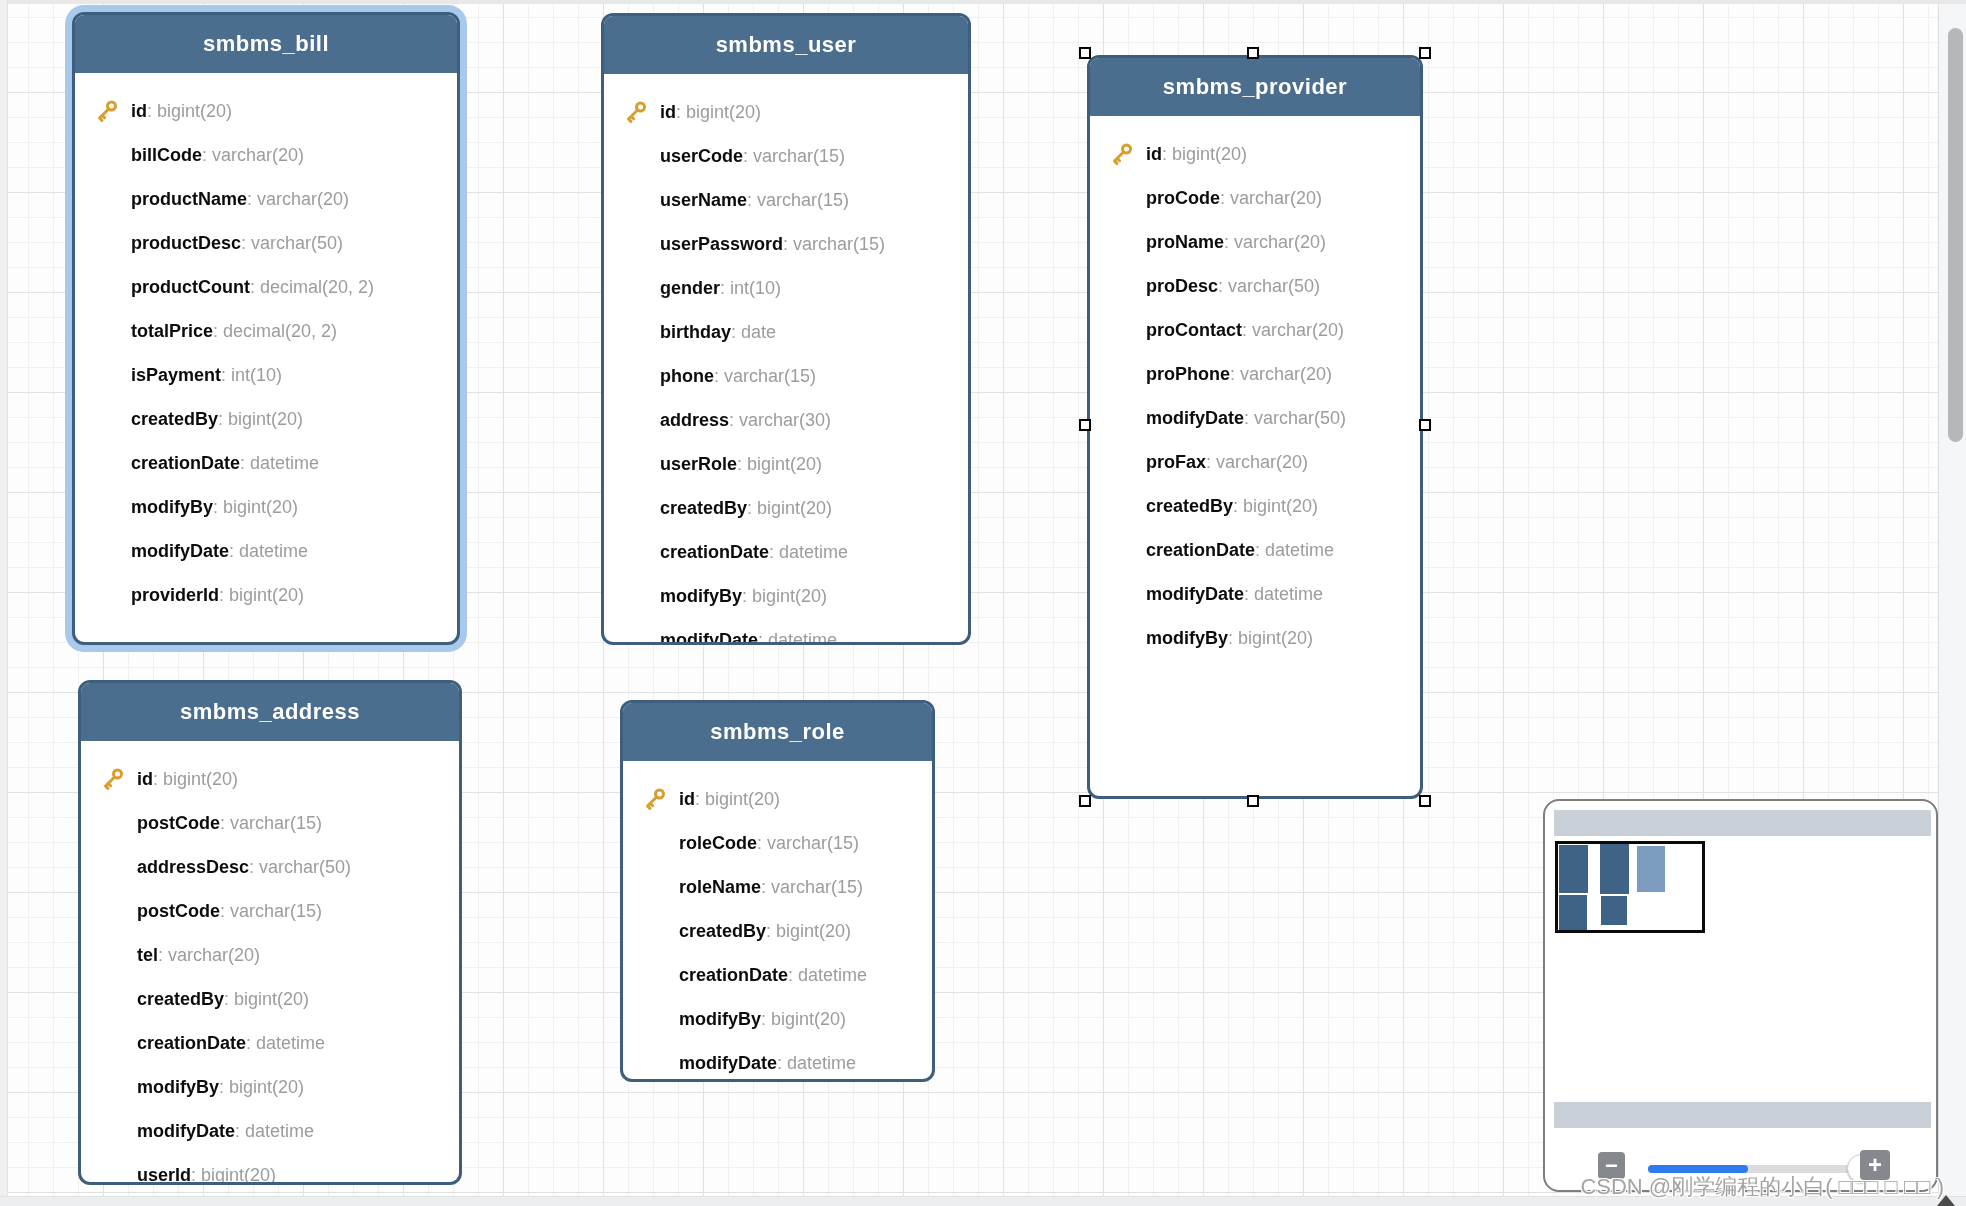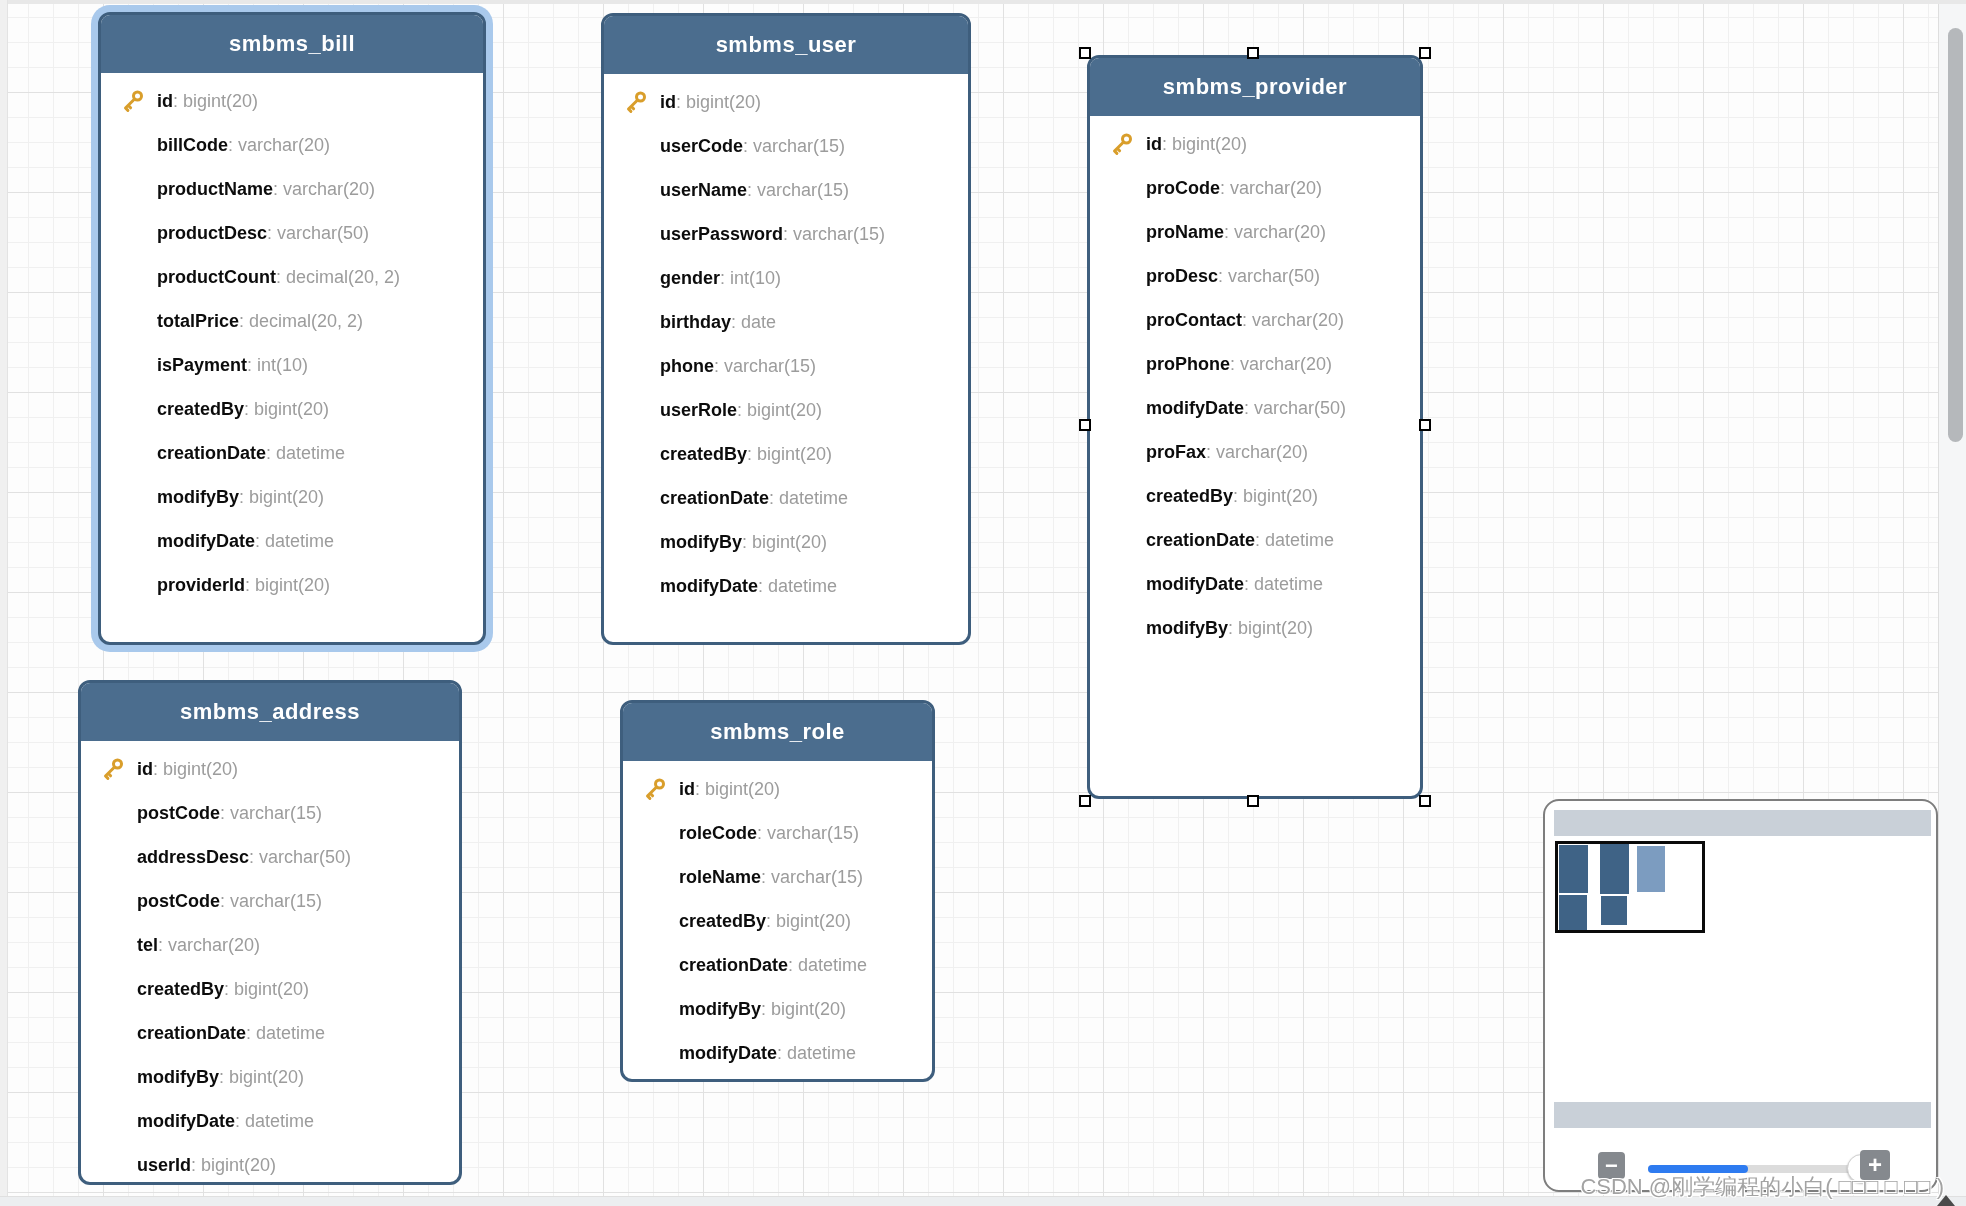--- a/index.html
+++ b/index.html
@@ -39,25 +39,25 @@
 
   
   .tbl-wrap{position:absolute;}
   .pos-smbms_bill{left:72px;top:12px;width:388px;height:633px;}
   .pos-smbms_user{left:601px;top:13px;width:370px;height:632px;}
   .pos-smbms_provider{left:1087px;top:55px;width:336px;height:744px;}
   .pos-smbms_address{left:78px;top:680px;width:384px;height:505px;}
   .pos-smbms_role{left:620px;top:700px;width:315px;height:382px;}
   .tbl{width:100%;height:100%;background:#fff;border:3px solid var(--tbl-border);
     border-radius:12px;overflow:hidden;display:flex;flex-direction:column;}
-  .tbl-wrap.selected .tbl{box-shadow:0 0 0 7px var(--halo);margin-left:26px;}
+  .tbl-wrap.selected .tbl{box-shadow:0 0 0 7px var(--halo);}
   .tbl-header{height:58px;flex:0 0 58px;background:var(--header-bg);
     display:flex;align-items:center;justify-content:center;}
   .tbl-title{color:#fff;font-size:22px;font-weight:bold;letter-spacing:.5px;}
-  .tbl-body{flex:1;padding-top:6px;}
+  .tbl-body{flex:1;padding-top:16px;}
   .frow{height:44px;display:flex;align-items:center;padding-left:14px;}
   .key-slot{width:42px;flex:0 0 42px;display:flex;align-items:center;justify-content:flex-start;padding-left:6px;}
   .fname{font-size:18px;font-weight:bold;color:var(--name-color);white-space:pre;}
   .ftype{font-size:18px;color:var(--type-color);white-space:pre;}
 
   
   .handle{position:absolute;width:12px;height:12px;background:#fff;border:2px solid #000;z-index:6;}
   .h-nw{left:-8px;top:-8px}.h-n{left:calc(50% - 8px);top:-8px}.h-ne{right:-8px;top:-8px}
   .h-w{left:-8px;top:calc(50% - 8px)}.h-e{right:-8px;top:calc(50% - 8px)}
   .h-sw{left:-8px;bottom:-8px}.h-s{left:calc(50% - 8px);bottom:-8px}.h-se{right:-8px;bottom:-8px}
@@ -207,20 +207,25 @@
             <span class="fname">birthday</span>
             <span class="ftype">: date</span>
           </div>
           <div class="frow">
             <span class="key-slot"></span>
             <span class="fname">phone</span>
             <span class="ftype">: varchar(15)</span>
           </div>
           <div class="frow">
             <span class="key-slot"></span>
+            <span class="fname">address</span>
+            <span class="ftype">: varchar(30)</span>
+          </div>
+          <div class="frow">
+            <span class="key-slot"></span>
             <span class="fname">userRole</span>
             <span class="ftype">: bigint(20)</span>
           </div>
           <div class="frow">
             <span class="key-slot"></span>
             <span class="fname">createdBy</span>
             <span class="ftype">: bigint(20)</span>
           </div>
           <div class="frow">
             <span class="key-slot"></span>

